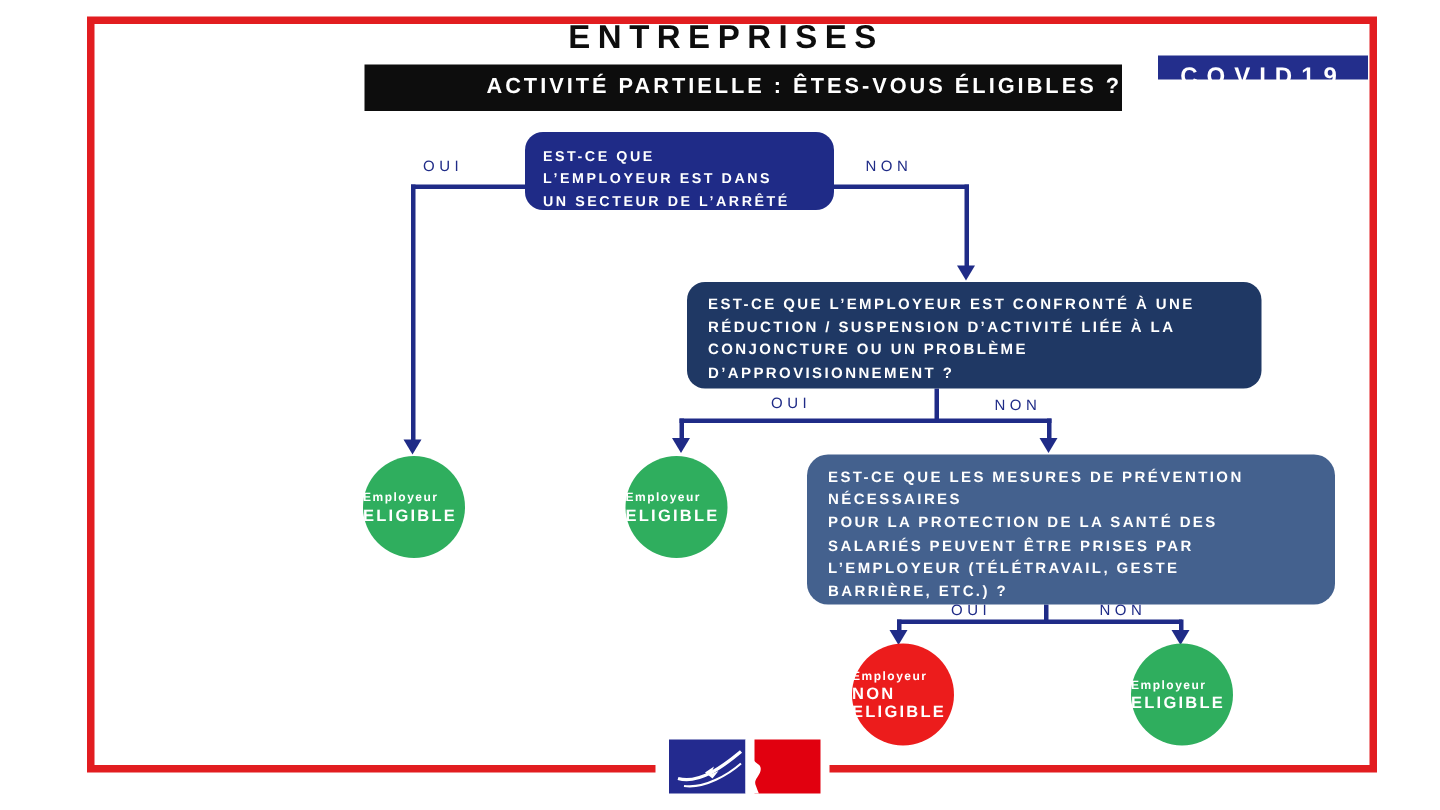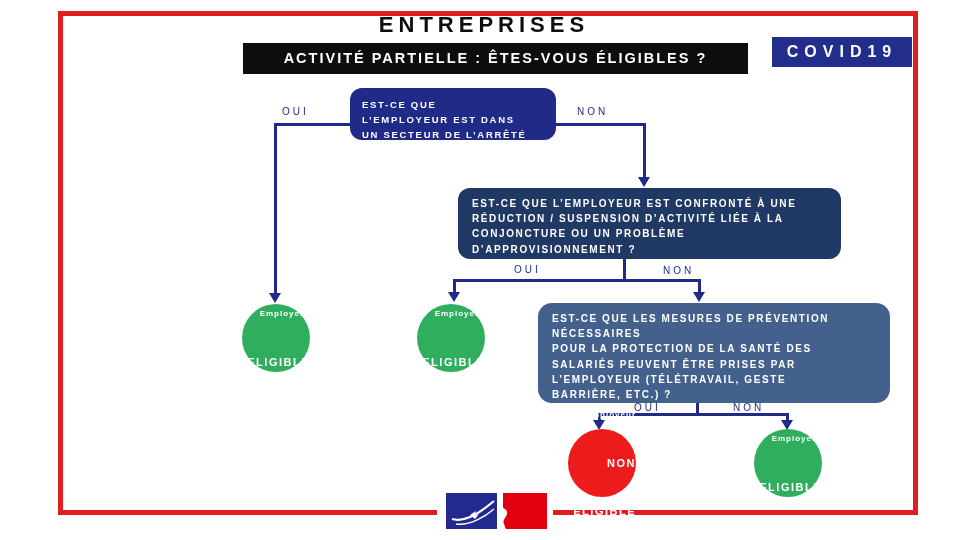--- a/index.html
+++ b/index.html
@@ -10,25 +10,25 @@
   .frame{
     position:absolute;left:58px;top:11px;width:850px;height:494px;
     border:5px solid #e21d20;background:transparent;z-index:1;
   }
   .title{
     position:absolute;left:58px;top:12px;width:852px;text-align:center;
     font-size:22px;font-weight:bold;letter-spacing:5px;color:#0d0d0d;z-index:3;
   }
   .banner{
     position:absolute;left:243px;top:43px;width:505px;height:31px;line-height:31px;
-    background:#0d0d0d;color:#ffffff;text-align:center;
+    background:#0d0d0d;color:#ffffff;text-align:right;
     font-size:14.5px;font-weight:bold;letter-spacing:2px;z-index:3;
   }
   .badge{
-    position:absolute;left:772px;top:37px;width:140px;height:30px;line-height:30px;
+    position:absolute;left:772px;top:37px;width:140px;height:16px;line-height:30px;
     background:#232e8c;color:#ffffff;text-align:center;
     font-size:16px;font-weight:bold;letter-spacing:6px;z-index:3;
   }
   .qbox{
     position:absolute;color:#ffffff;font-weight:bold;
     white-space:pre-line;z-index:4;box-sizing:border-box;
   }
   .q1{
     left:350px;top:88px;width:206px;height:52px;background:#1f2b87;border-radius:12px;
     padding:9px 12px;font-size:9.5px;line-height:15.2px;letter-spacing:1.7px;
@@ -46,22 +46,22 @@
     letter-spacing:3px;z-index:5;
   }
   .line{position:absolute;background:#1f2b87;z-index:2;}
   .arrow-down{
     position:absolute;width:0;height:0;z-index:2;
     border-left:6px solid transparent;border-right:6px solid transparent;
     border-top:10px solid #1f2b87;
   }
   .circle{
     position:absolute;width:68px;height:68px;border-radius:50%;z-index:4;
-    display:flex;flex-direction:column;align-items:flex-end;justify-content:center;
-    color:#ffffff;text-align:center;gap:36px;
+    display:flex;flex-direction:column;align-items:flex-start;justify-content:center;
+    color:#ffffff;text-align:center;
   }
   .circle.green{background:#2fae5e;}
   .circle.red{background:#ec1c1c;}
   .circle .l1{font-size:8px;font-weight:bold;letter-spacing:1px;}
   .circle .l2{font-size:11px;font-weight:bold;letter-spacing:1.5px;margin-top:2px;}
   .logo{
     position:absolute;left:437px;top:488px;width:116px;height:46px;
     background:#ffffff;z-index:6;display:flex;align-items:center;justify-content:center;
   }
 </style>

